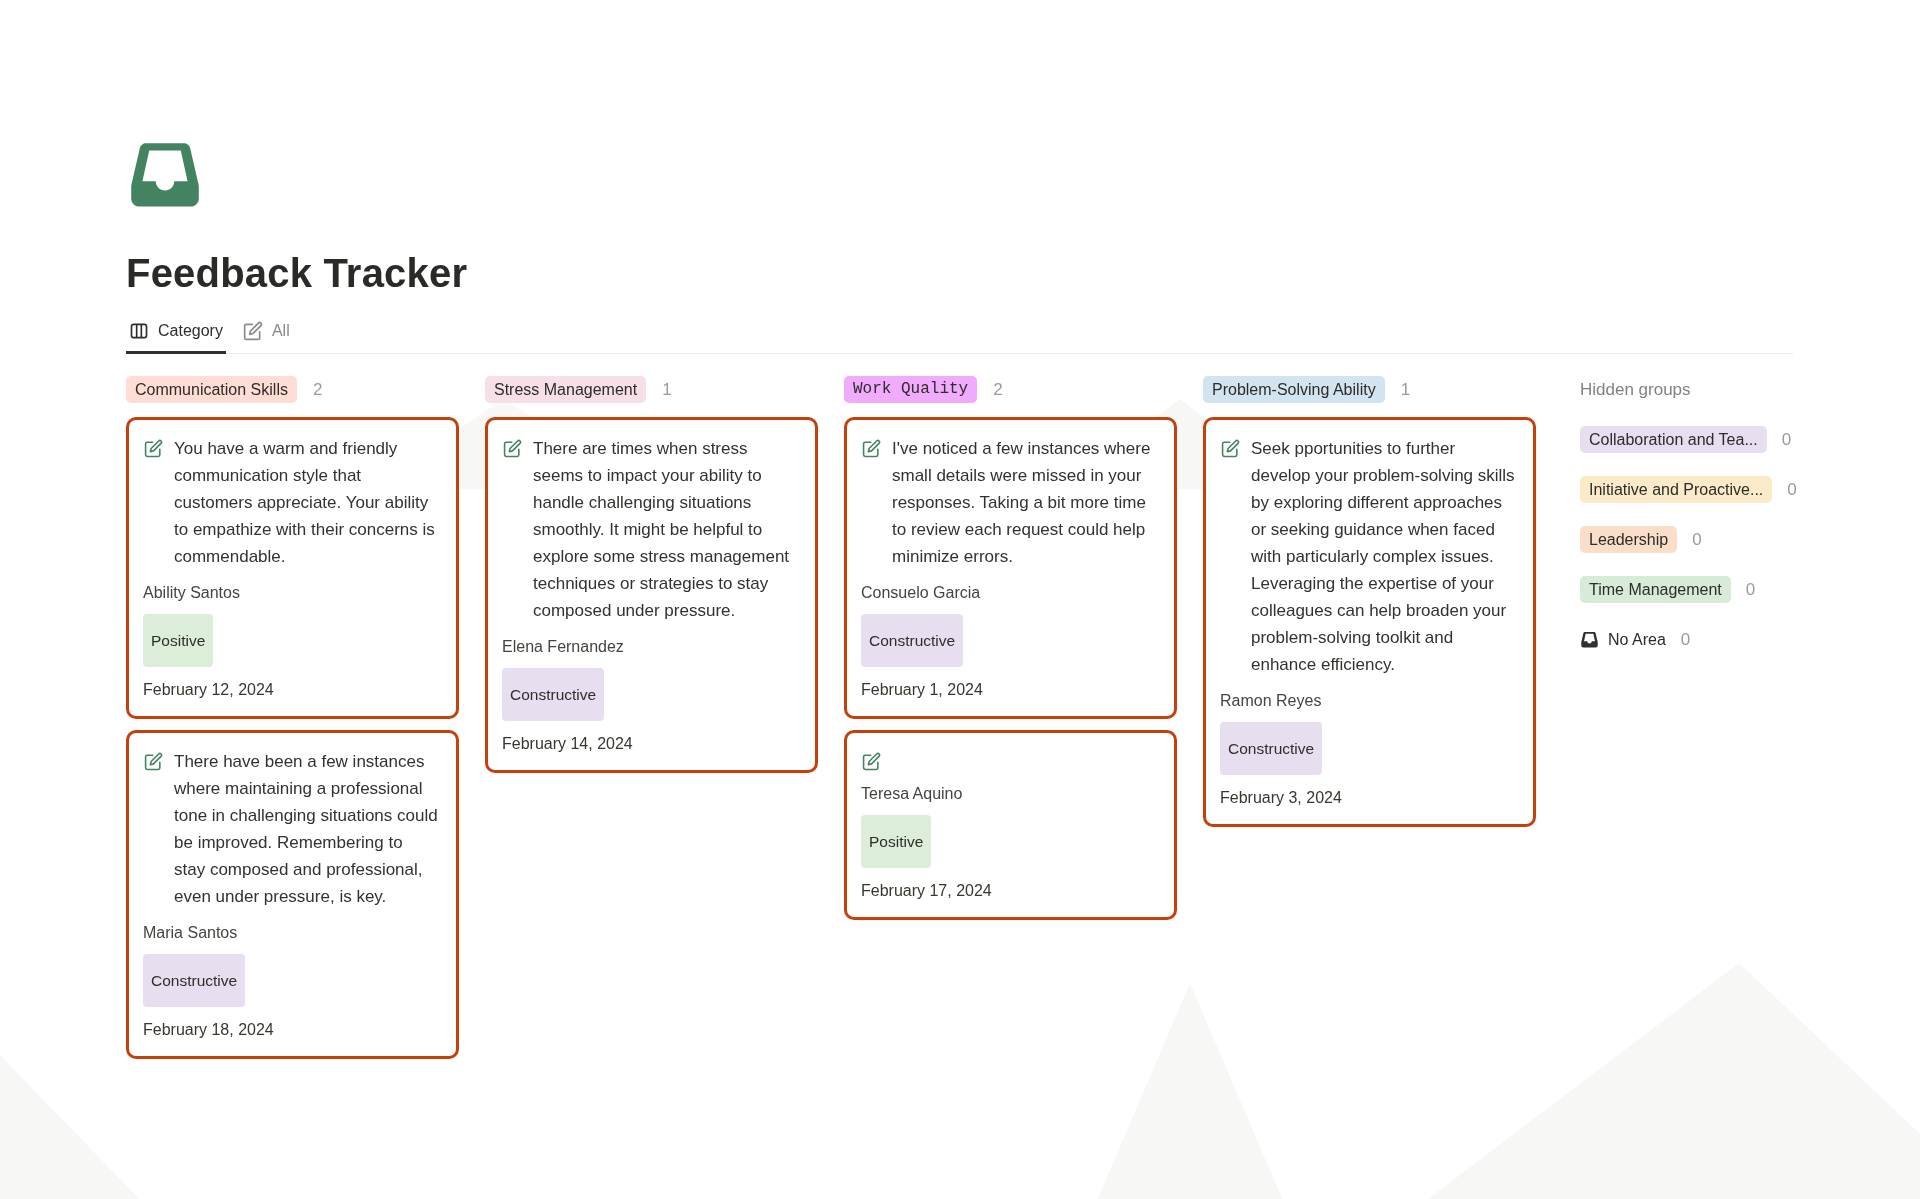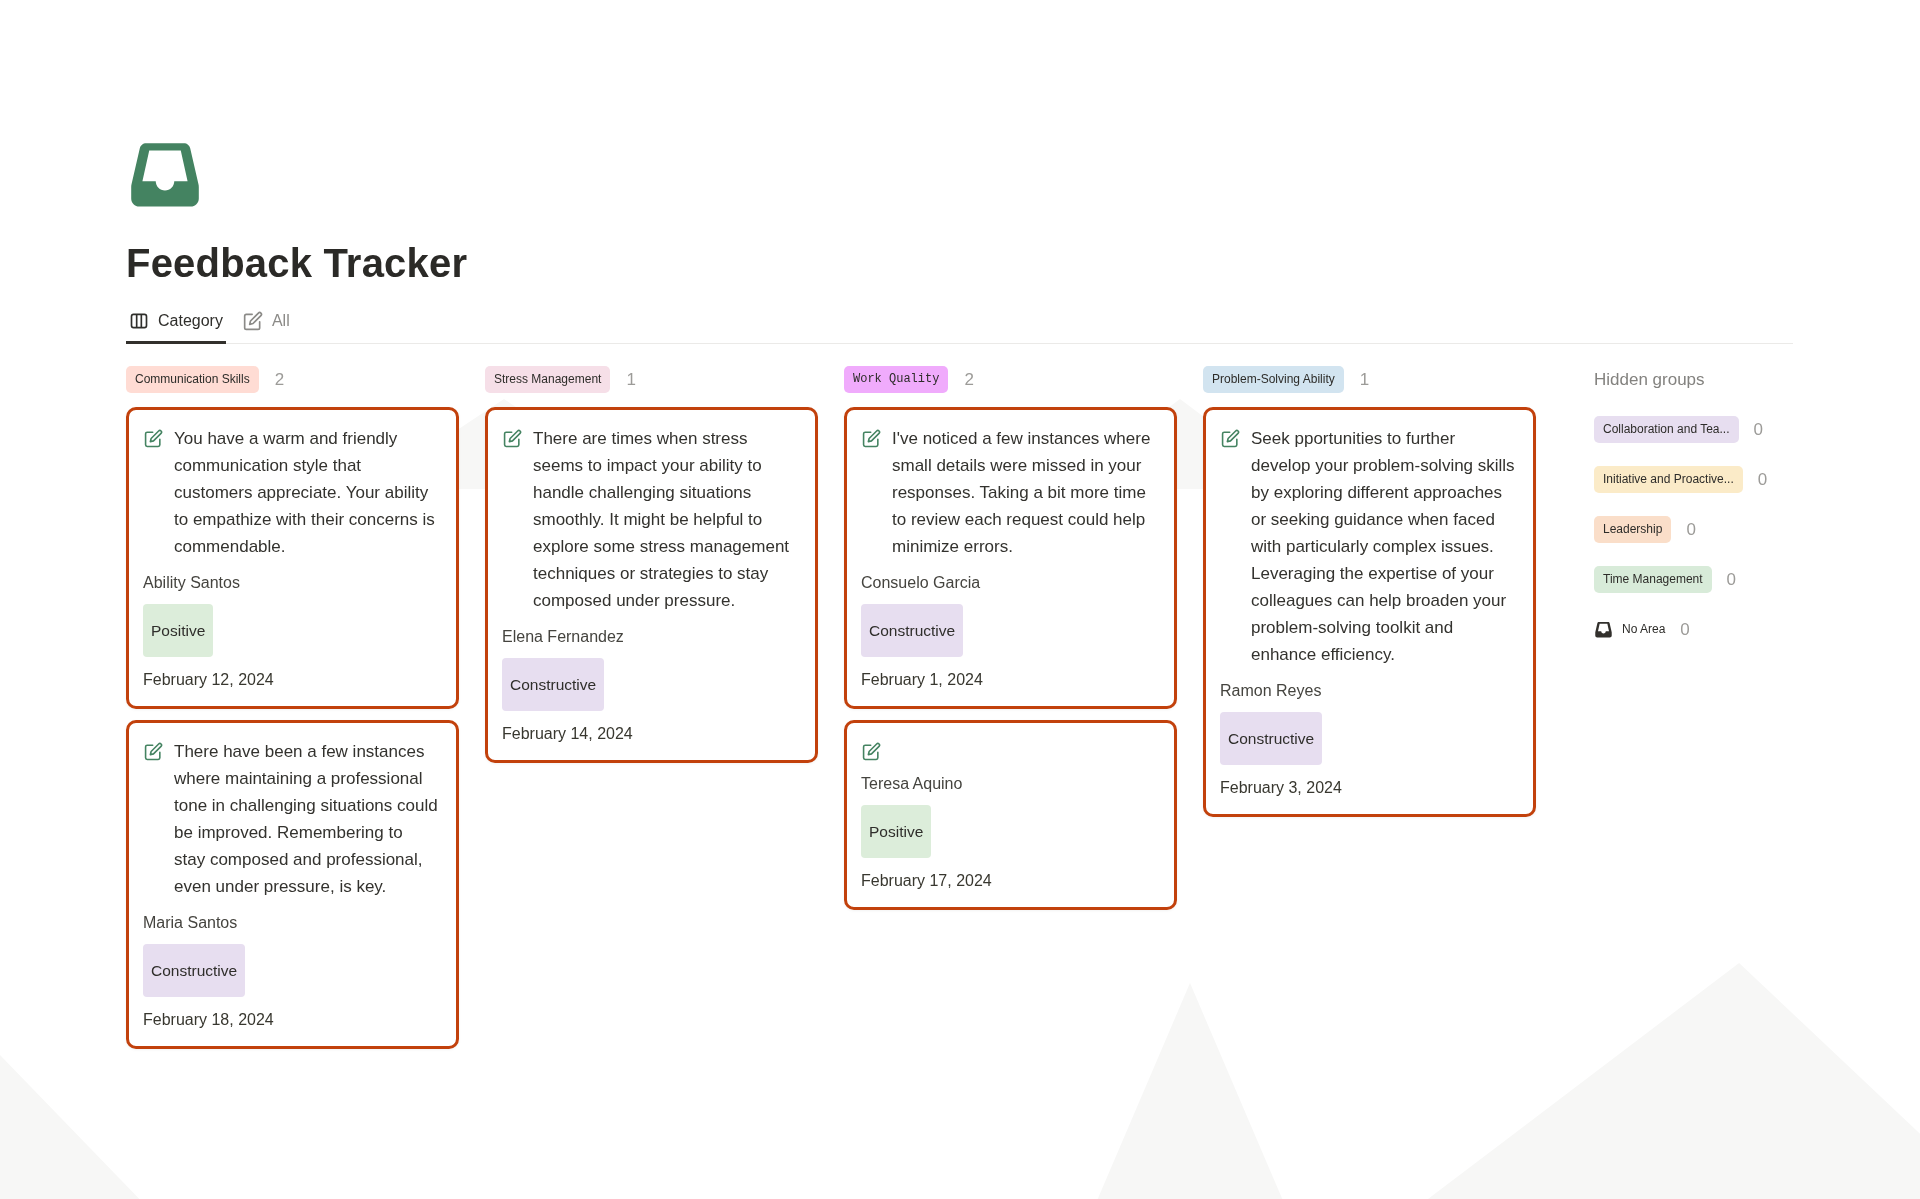--- a/index.html
+++ b/index.html
@@ -13,53 +13,53 @@
   .tri-2 { left:1060px; top:264px; width:240px; height:90px; clip-path:polygon(50% 0,0 100%,100% 100%); }
   .tri-3 { left:0; top:920px; width:270px; height:279px; clip-path:polygon(0 0,100% 100%,0 100%); }
   .tri-4 { left:1040px; top:848px; width:300px; height:351px; clip-path:polygon(50% 0,0 100%,100% 100%); }
   .tri-5b{ left:1250px; top:828px; width:670px; height:371px; clip-path:polygon(73% 0,100% 46%,100% 100%,0 100%); }
 
   .content { position:relative; padding-left:126px; }
 
   .page-icon { margin-top:135px; width:78px; height:78px; cursor:pointer; }
   .page-icon svg { width:78px; height:78px; display:block; }
 
-  h1.page-title { margin-top:26px; font-size:40px; line-height:48px; font-weight:700;
+  h1.page-title { margin-top:36px; font-size:40px; line-height:48px; font-weight:700;
                   color:#2b2a27; letter-spacing:0.2px; cursor:text; }
 
   .tabs { margin-top:24px; display:flex; gap:14px; align-items:flex-end; }
   .tab { display:flex; align-items:center; gap:9px; padding:0 3px 10px 3px;
          font-size:16px; color:#8b8a87; cursor:pointer; border-bottom:3px solid transparent; }
   .tab .tab-icon { display:flex; align-items:center; }
   .tab .tab-icon svg { width:20px; height:20px; }
   .tab.active { color:#2f2e2b; font-weight:500; border-bottom:3px solid #32302c; }
 
   .divider { height:1px; background:#ebeae8; width:1667px; margin-top:-1px; }
 
   .board { margin-top:22px; display:flex; align-items:flex-start; gap:26px; }
   .col { width:333px; flex:none; }
   .col-head { display:flex; align-items:center; gap:16px; height:27px; }
-  .pill { display:inline-block; font-size:12px; font-weight:500; color:#2d2c29;
+  .pill { display:inline-block; font-size:16px; font-weight:500; color:#2d2c29;
           padding:2px 9px; border-radius:5px; line-height:23px; white-space:nowrap; cursor:pointer; }
   .count { font-size:17px; color:#9c9b98; }
 
   .cards { margin-top:14px; display:flex; flex-direction:column; gap:11px; }
   .card { background:#fff; border:3px solid #c2410c; border-radius:10px;
           box-shadow:0 1px 3px rgba(15,15,15,.05); padding:15px 18px 17px 14px; cursor:pointer; }
   .card-title { display:flex; align-items:flex-start; }
   .card-title .c-icon { flex:none; width:19px; height:19px; margin:4px 11px 0 1px; color:#448361; }
   .card-title .c-icon svg { width:19px; height:19px; display:block; }
   .card-text { font-size:17px; line-height:27px; font-weight:500; color:#33322e; }
   .card-author { margin-top:14px; font-size:16px; color:#45443f; }
   .card-tag { margin-top:12px; }
   .tag { display:inline-block; font-size:15.5px; color:#2f2e2b; padding:16px 8px;
          border-radius:4px; line-height:21px; cursor:pointer; }
   .card-date { margin-top:14px; font-size:16px; color:#38372f; }
 
-  .hidden-groups { flex:none; width:320px; margin-left:32px; }
+  .hidden-groups { flex:none; width:320px; margin-left:18px; }
   .hg-label { font-size:17px; color:#83827f; line-height:27px; }
   .hg-row { display:flex; align-items:center; gap:15px; margin-top:23px; height:27px; cursor:pointer; }
   .hg-row .plain-wrap { display:flex; align-items:center; gap:9px; font-size:17px; font-weight:500; color:#2d2c29; }
   .hg-row .hg-inbox { width:19px; height:19px; color:#32302c; display:none; }
   .hg-row .hg-inbox svg { width:19px; height:19px; display:block; }
   .hg-row.plain .hg-inbox { display:block; }
   .hg-row.plain .pill { background:transparent !important; padding:2px 0; }
 </style>
 </head>
 <body>

